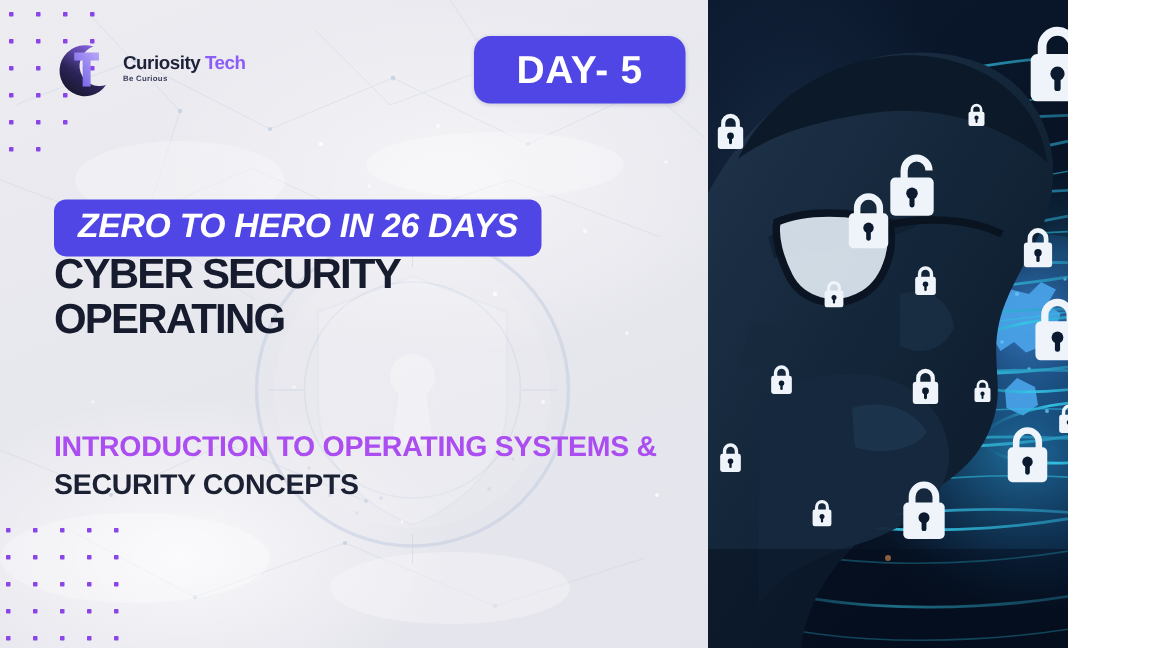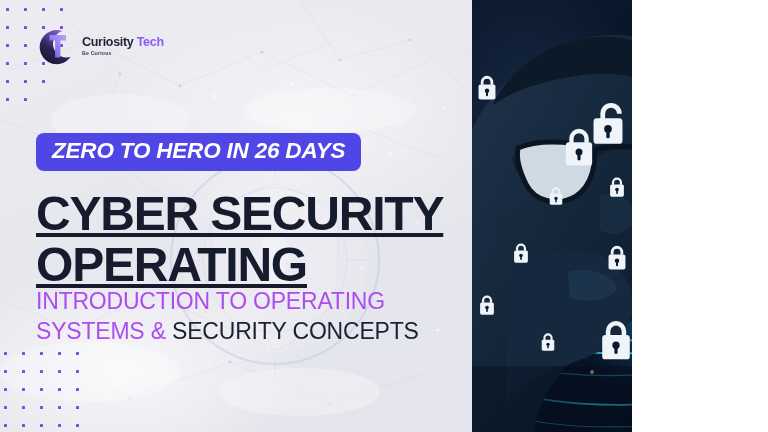--- a/index.html
+++ b/index.html
@@ -1,21 +1,21 @@
 <!DOCTYPE html>
 <html><head>
 <meta charset="utf-8">
 <style>
   * { margin:0; padding:0; box-sizing:border-box; }
   html,body { width:768px; height:432px; overflow:hidden; }
   body {
     font-family:"Liberation Sans", sans-serif;
     background:#fff;
   }
-  #stage { position:relative; width:632px; height:432px; overflow:hidden; background:#7f1d1d; }
+  #stage { position:relative; width:712px; height:432px; overflow:hidden; background:#7f1d1d; }
 
   
   .left-panel {
     position:absolute; left:0; top:0; width:472px; height:432px; overflow:hidden;
     background:
       radial-gradient(ellipse 260px 150px at 120px 370px, rgba(255,255,255,.75), rgba(255,255,255,0) 70%),
       radial-gradient(ellipse 300px 170px at 300px 120px, rgba(255,255,255,.55), rgba(255,255,255,0) 70%),
       linear-gradient(160deg,#ececf1 0%,#e7e7ee 45%,#e4e4ec 100%);
   }
   
@@ -43,30 +43,29 @@
   }
 
   .zth-banner {
     position:absolute; left:36px; top:133px; height:38px; padding:0 16px 2px 16px;
     background:#4f46e5; border-radius:8px;
     display:flex; align-items:center;
     color:#ffffff; font-weight:bold; font-size:22.5px; letter-spacing:-0.2px;font-style:italic;
   }
 
   .headline {
-    position:absolute; left:36px; top:188px; width:420px;
-    color:#171b2e; font-weight:bold; font-size:48px; line-height:1.07;
+    position:absolute; left:36px; top:168px; width:420px;
+    color:#171b2e; font-weight:bold; font-size:28px; line-height:1.07;
     letter-spacing:-1.2px;
-    text-decoration:underline;
   }
   .headline .l2 { display:block; }
 
   .subtitle {
     position:absolute; left:36px; top:286px; width:420px;
-    font-weight:normal; font-size:23px; line-height:1.32; letter-spacing:-0.2px;
+    font-weight:bold; font-size:19px; line-height:1.32; letter-spacing:-0.2px;
   }
   .subtitle .accent { color:#ab4df0; }
   .subtitle .dark { color:#1c2033; }
 
   
   .logo { position:absolute; left:34px; top:24px; width:130px; height:48px; }
   .logo-mark { position:absolute; left:0; top:0; width:46px; height:46px; }
   .logo-text { position:absolute; left:48px; top:11px; }
   .logo-name { font-size:12.5px; font-weight:bold; letter-spacing:-0.3px; white-space:nowrap; }
   .logo-name .c1 { color:#1e2239; }
@@ -247,20 +246,23 @@
       <span>CYBER SECURITY</span>
       <span class="l2">OPERATING</span>
     </div>
 
     <div class="subtitle">
       <span class="accent">INTRODUCTION TO OPERATING SYSTEMS &amp;</span>
       <span class="dark">SECURITY CONCEPTS</span>
     </div>
   </div>
 
+  <div class="day-badge">
+    <span>DAY- 5</span>
+  </div>
 
   <div class="right-panel">
     <svg class="rp-svg" viewBox="0 0 296 432" preserveAspectRatio="xMidYMid slice">
       <defs>
         <linearGradient id="skin" x1="0" y1="0" x2="1" y2="1">
           <stop offset="0" stop-color="#20344c"></stop>
           <stop offset=".5" stop-color="#132538"></stop>
           <stop offset="1" stop-color="#0a1626"></stop>
         </linearGradient>
         <linearGradient id="orb" x1="0" y1="0" x2="1" y2="0">

